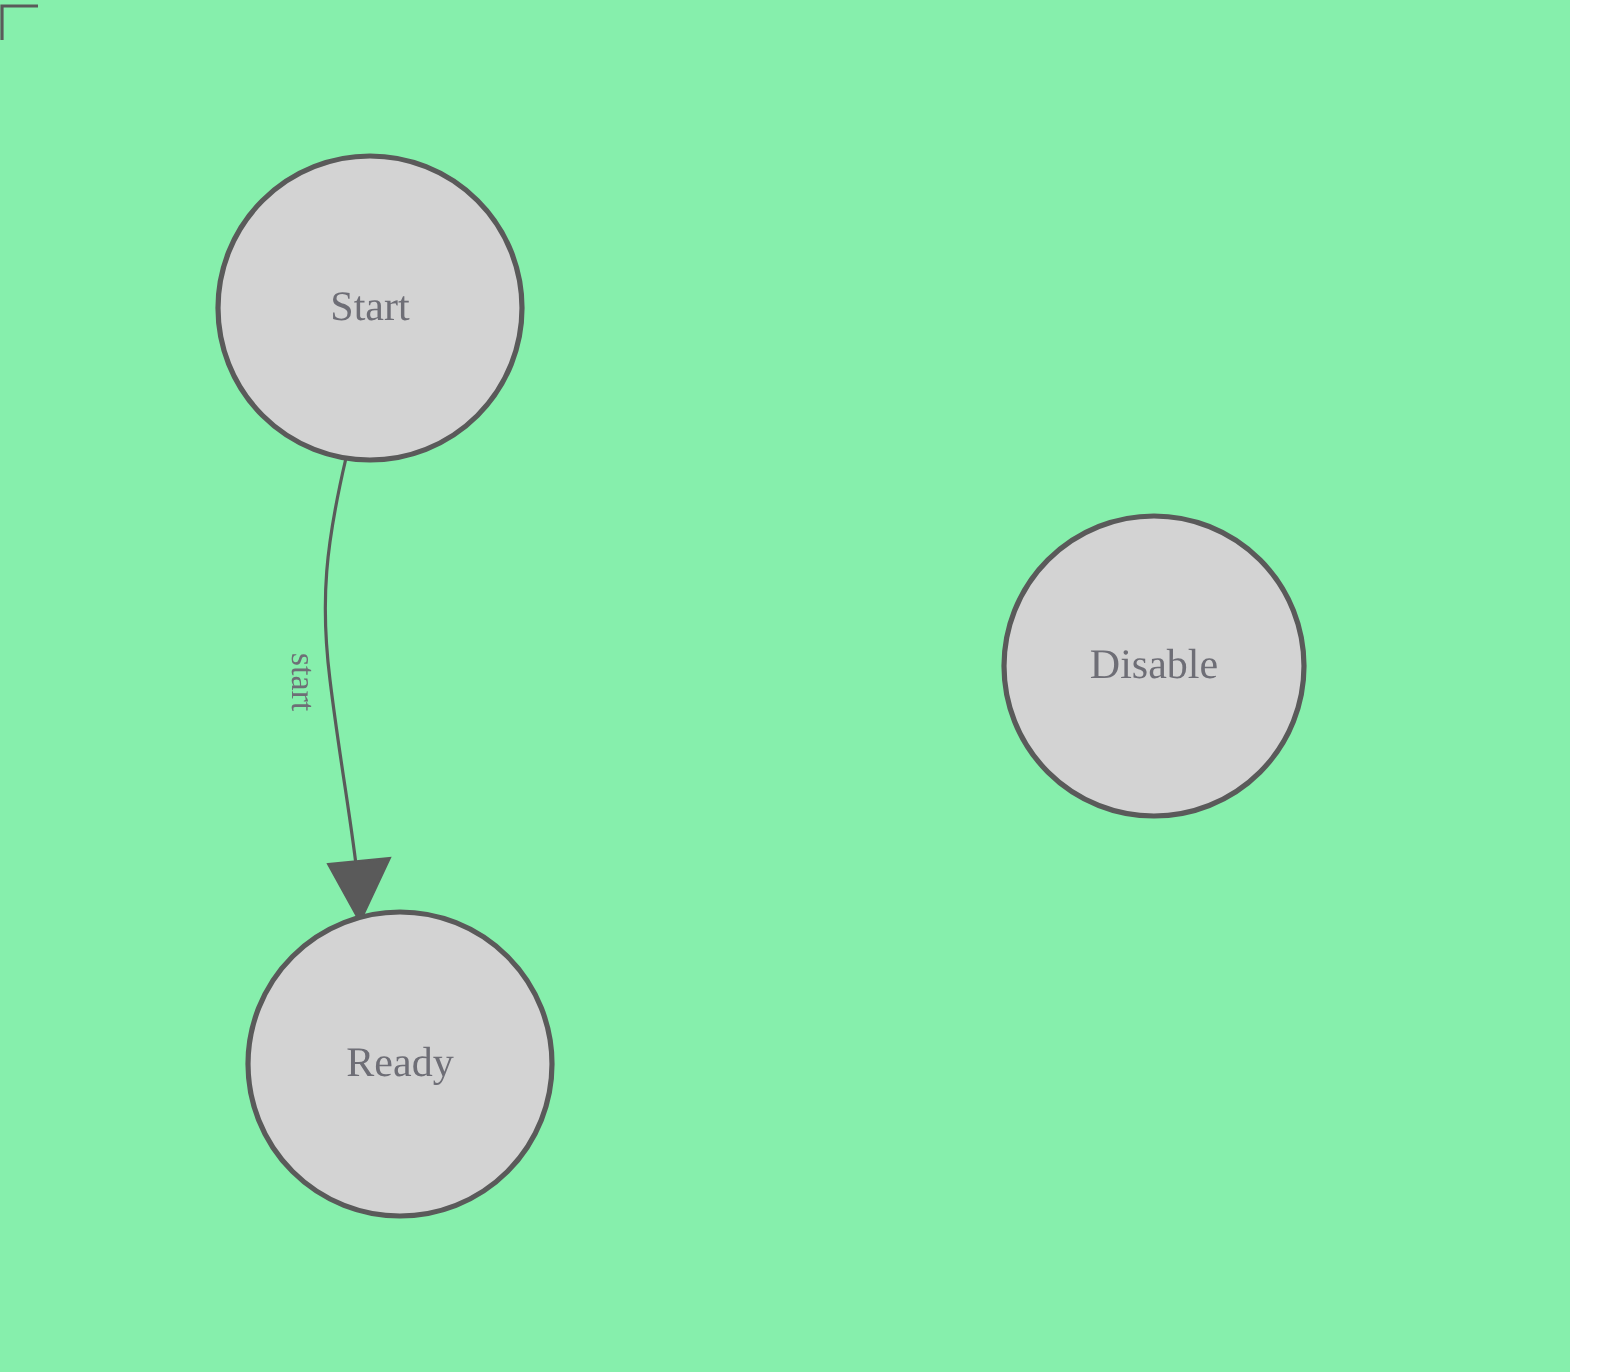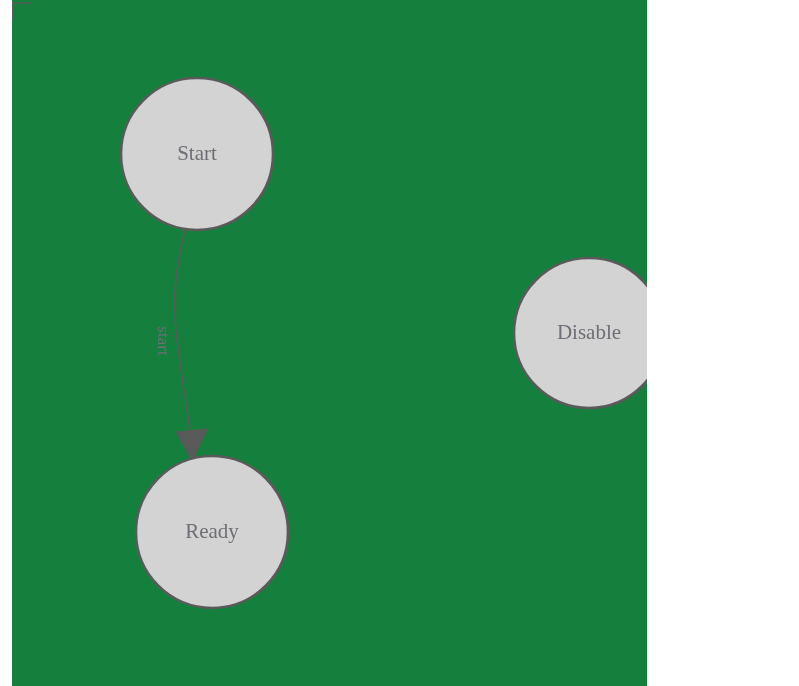--- a/index.html
+++ b/index.html
@@ -58,21 +58,21 @@
   }
   .corner-mark {
     fill: none;
     stroke: #5a5a5a;
     stroke-width: 1.6;
   }
 </style>
 </head>
 <body>
 
-<div id="canvas" style="width: 635px; height: 686px; background: #15803d; margin-left: 12px;">
+<div id="canvas" style="width: 785px; height: 686px; background: #86efac;">
   <svg id="diagram-svg" viewBox="0 0 799 686" xmlns="http://www.w3.org/2000/svg">
 
     <path class="corner-mark" id="corner-mark-path" d="M 1 20 L 1 3 L 19 3" style="stroke: rgb(90, 90, 90);"></path>
 
     <g>
       <path class="edge-path" id="edge-0-path" d="M 173 229 C 163 272 160 300 165 340 C 170 381 176 412 179 441" style="stroke: rgb(90, 90, 90);"></path>
       <path class="edge-arrow" id="edge-0-arrow" d="M 164 432 L 195 429 L 180 461 Z" style="fill: rgb(90, 90, 90); stroke: rgb(90, 90, 90);"></path>
       <text class="edge-label" id="edge-0-label" x="150" y="341" transform="rotate(90 150 341)" style="fill: rgb(110, 110, 118);">start</text>
     </g>
 

